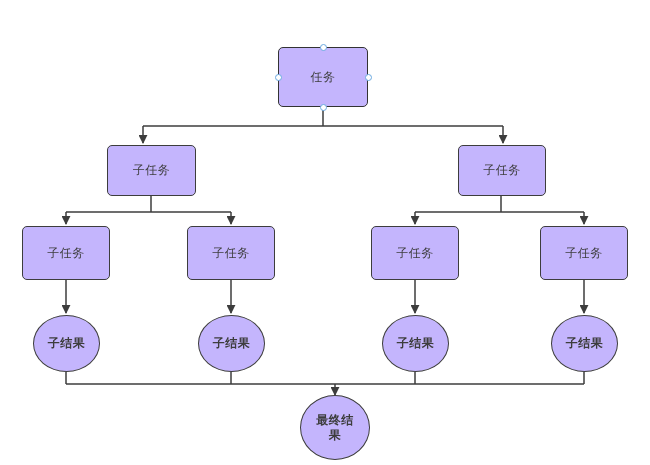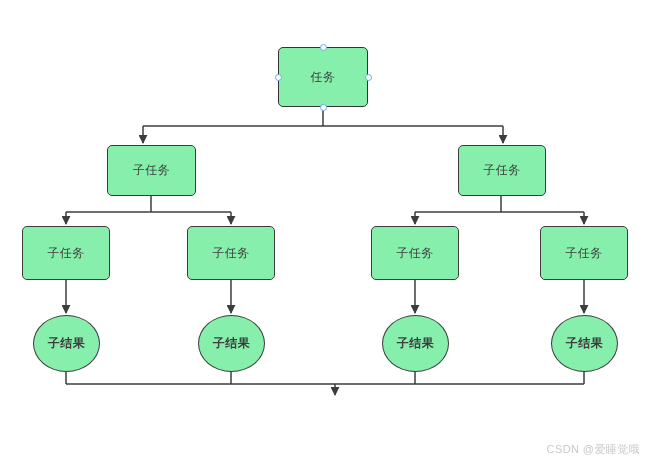--- a/index.html
+++ b/index.html
@@ -24,21 +24,21 @@
     top: 0;
     width: 650px;
     height: 465px;
   }
   .node {
     position: absolute;
     box-sizing: border-box;
     display: flex;
     align-items: center;
     justify-content: center;
-    background: #86efac;
+    background: #c4b5fd;
     border: 1.6px solid #3d3d3d;
     color: #3d3d3d;
     font-size: 12px;
     line-height: 15px;
     text-align: center;
     letter-spacing: 0.5px;
   }
   .node.box {
     border-radius: 5px;
   }
@@ -154,15 +154,17 @@
   <div class="node ellipse" style="left:198px; top:315px; width:67px; height:57px;">
     <span class="node-label">子结果</span>
   </div>
   <div class="node ellipse" style="left:382px; top:315px; width:67px; height:57px;">
     <span class="node-label">子结果</span>
   </div>
   <div class="node ellipse" style="left:551px; top:315px; width:67px; height:57px;">
     <span class="node-label">子结果</span>
   </div>
 
+  <div class="node ellipse" style="left:300px; top:395px; width:70px; height:65px;">
+    <span class="node-label" style="max-width:44px;">最终结果</span>
+  </div>
 
-  <div class="watermark">CSDN @爱睡觉哦</div>
 </div>
 
 </body></html>

